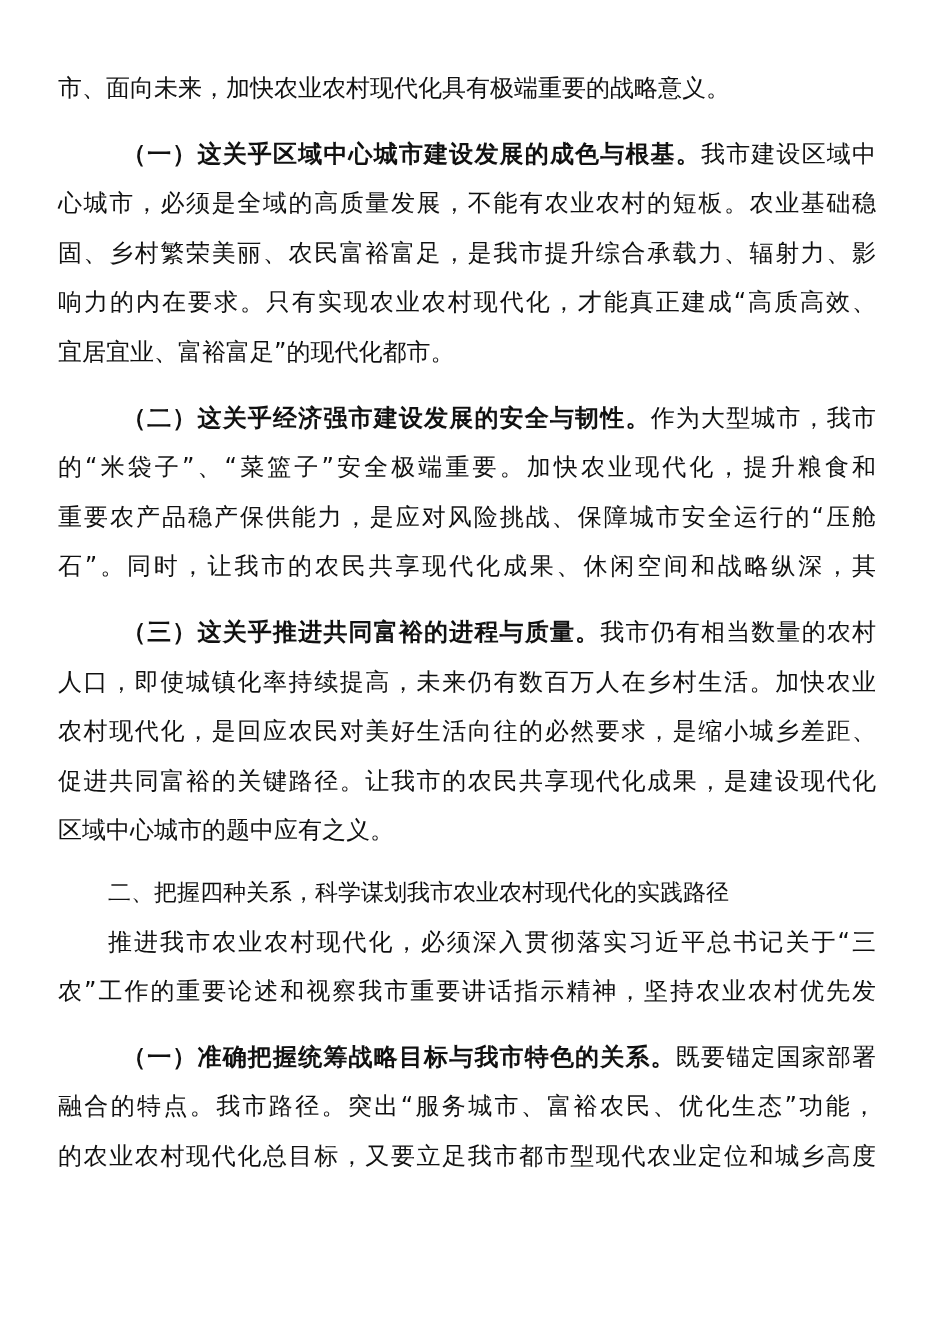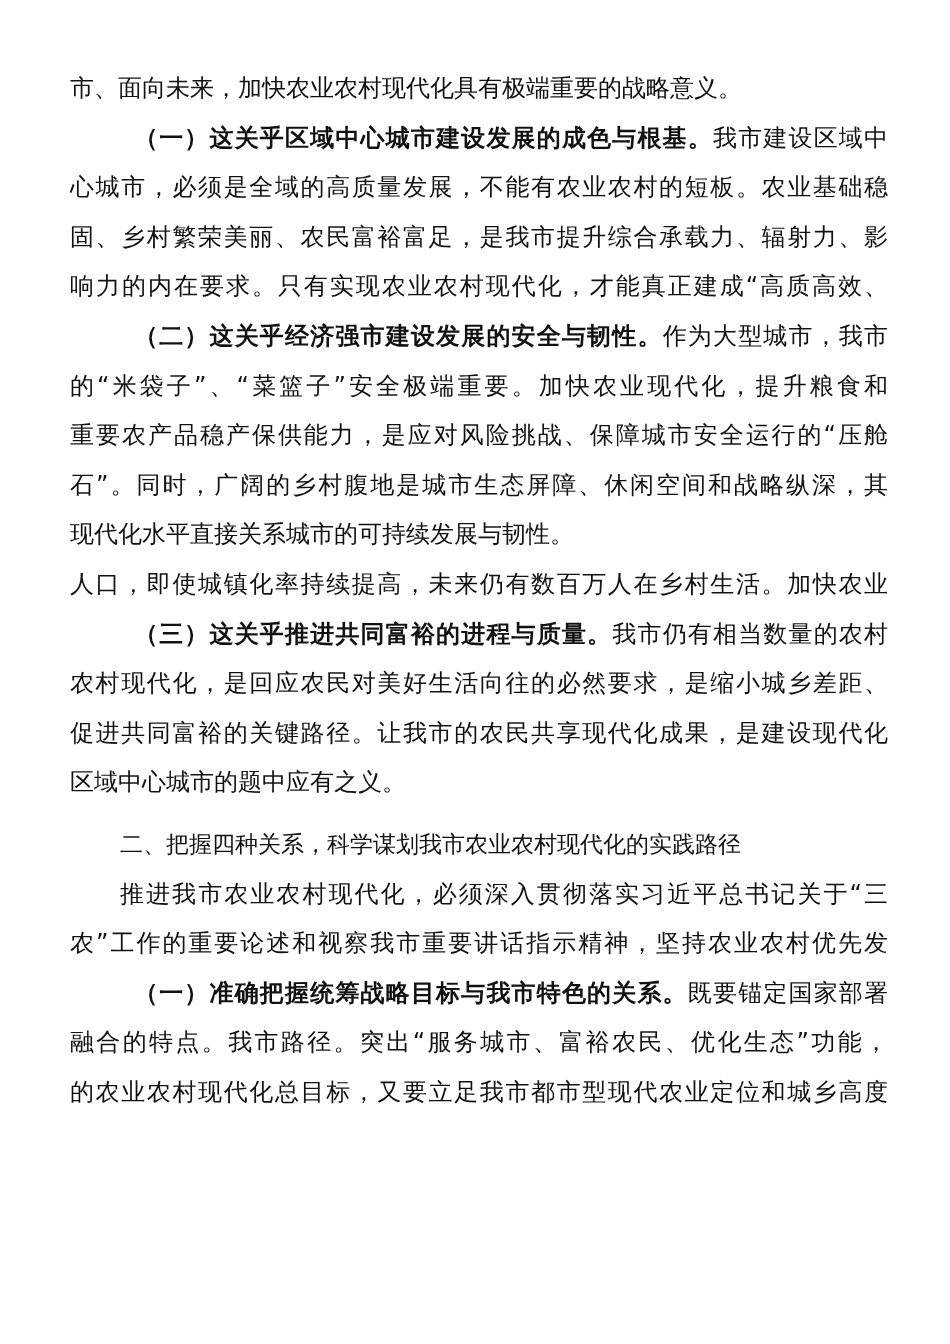--- a/index.html
+++ b/index.html
@@ -1,52 +1,52 @@
 <!DOCTYPE html>
 <html><head>
   <meta charset="utf-8">
   <style>
     html, body { margin: 0; padding: 0; background: #ffffff; }
     body { width: 950px; height: 1344px; overflow: hidden; position: relative; }
     .page {
-      position: absolute; left: 70px; top: 68px; width: 818px;
+      position: absolute; left: 58px; top: 68px; width: 818px;
       font-family: "DejaVu Sans", "Liberation Sans", sans-serif;
       color: #111111; font-size: 24px;
     }
     .line {
       height: 49.6px; line-height: 40px; white-space: nowrap;
       text-align: justify; text-align-last: justify;
       letter-spacing: 0px; overflow: visible;
     }
     .line.last { text-align-last: left; }
-    .indent { padding-left: 64px; }
+    .indent { padding-left: 64px; margin-top: 16px; }
     .indent2 { padding-left: 50px; }
     .bold { font-weight: bold; }
     .heading { font-family: "DejaVu Serif", "Liberation Serif", serif; font-size: 23px; text-align-last: left; margin-top: 12px; }
   </style>
 </head>
 <body>
 
 <div class="page">
 
   <div class="line last">市、面向未来，加快农业农村现代化具有极端重要的战略意义。</div>
 
   <div class="line indent"><span class="bold">（一）这关乎区域中心城市建设发展的成色与根基。</span><span>我市建设区域中</span></div>
   <div class="line">心城市，必须是全域的高质量发展，不能有农业农村的短板。农业基础稳</div>
   <div class="line">固、乡村繁荣美丽、农民富裕富足，是我市提升综合承载力、辐射力、影</div>
   <div class="line">响力的内在要求。只有实现农业农村现代化，才能真正建成“高质高效、</div>
+  <div class="line last">宜居宜业、富裕富足”的现代化都市。</div>
 
   <div class="line indent"><span class="bold">（二）这关乎经济强市建设发展的安全与韧性。</span><span>作为大型城市，我市</span></div>
   <div class="line">的“米袋子”、“菜篮子”安全极端重要。加快农业现代化，提升粮食和</div>
   <div class="line">重要农产品稳产保供能力，是应对风险挑战、保障城市安全运行的“压舱</div>
-  <div class="line">石”。同时，广阔的乡村腹地是城市生态屏障、休闲空间和战略纵深，其</div>
-  <div class="line last">现代化水平直接关系城市的可持续发展与韧性。</div>
+  <div class="line">石”。同时，让我市的农民共享现代化成果、休闲空间和战略纵深，其</div>
 
+  <div class="line indent"><span class="bold">（三）这关乎推进共同富裕的进程与质量。</span><span>我市仍有相当数量的农村</span></div>
   <div class="line">人口，即使城镇化率持续提高，未来仍有数百万人在乡村生活。加快农业</div>
-  <div class="line indent"><span class="bold">（三）这关乎推进共同富裕的进程与质量。</span><span>我市仍有相当数量的农村</span></div>
   <div class="line">农村现代化，是回应农民对美好生活向往的必然要求，是缩小城乡差距、</div>
   <div class="line">促进共同富裕的关键路径。让我市的农民共享现代化成果，是建设现代化</div>
   <div class="line last">区域中心城市的题中应有之义。</div>
 
   <div class="line indent2 heading">二、把握四种关系，科学谋划我市农业农村现代化的实践路径</div>
 
   <div class="line indent2">推进我市农业农村现代化，必须深入贯彻落实习近平总书记关于“三</div>
   <div class="line">农”工作的重要论述和视察我市重要讲话指示精神，坚持农业农村优先发</div>
 
   <div class="line indent"><span class="bold">（一）准确把握统筹战略目标与我市特色的关系。</span><span>既要锚定国家部署</span></div>

